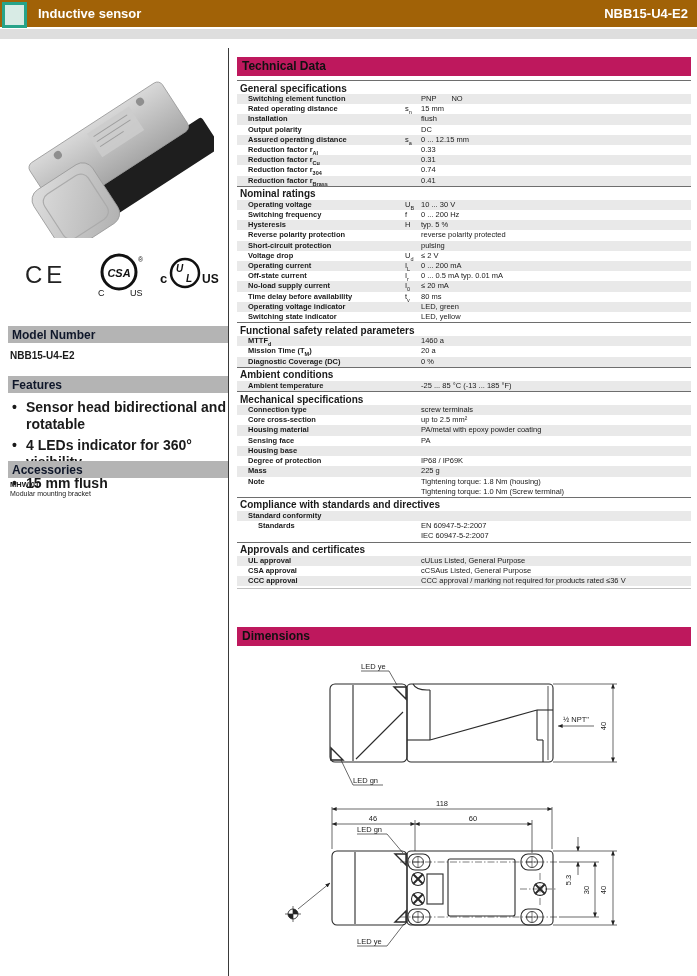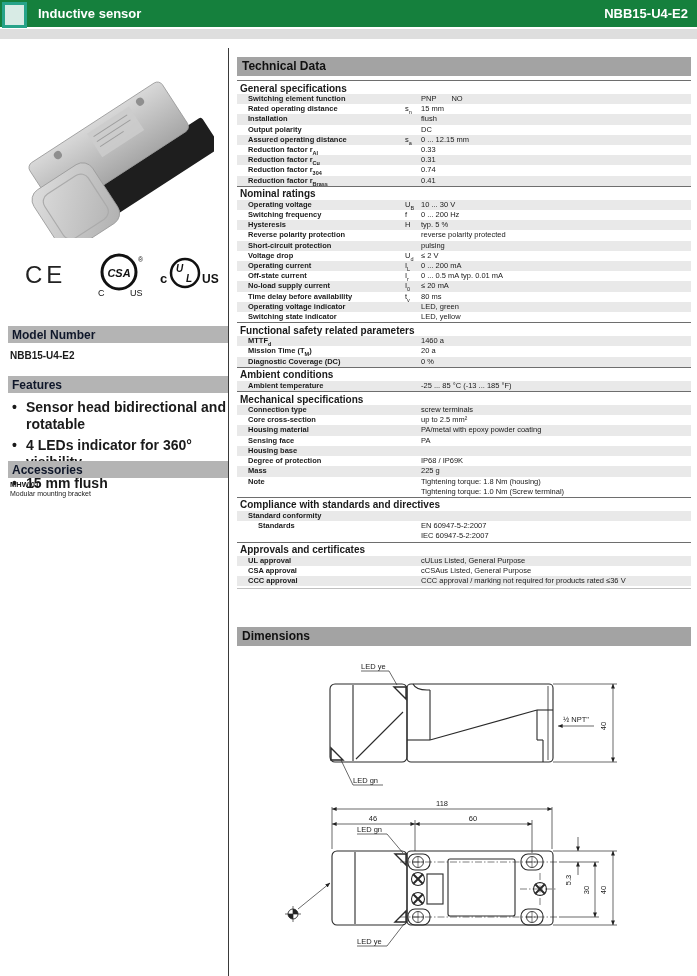--- a/index.html
+++ b/index.html
@@ -1,41 +1,41 @@
 <!DOCTYPE html>
 <html><head>
 <meta charset="utf-8">
 <style>
   html,body{margin:0;padding:0;}
   body{
     width:697px;height:976px;position:relative;background:#ffffff;
     font-family:"Liberation Sans",sans-serif;color:#1a1a1a;overflow:hidden;
   }
   
-  .topbar{position:absolute;left:0;top:0;width:697px;height:27px;background:#15803d;}
+  .topbar{position:absolute;left:0;top:0;width:697px;height:27px;background:#a16207;}
   .topbar-strip{position:absolute;left:0;top:29px;width:697px;height:10px;background:#dedede;}
   .brand-square{position:absolute;left:2px;top:2px;width:25px;height:26px;background:#d8ebe5;border:3px solid #27a389;box-sizing:border-box;}
   .topbar-title{position:absolute;left:38px;top:6px;font-size:13px;font-weight:bold;color:#ffffff;}
   .topbar-model{position:absolute;right:9px;top:6px;font-size:13px;font-weight:bold;color:#ffffff;}
   
   .divider{position:absolute;left:228px;top:48px;width:1px;height:928px;background:#3a3a3a;}
   
   .photo{position:absolute;left:18px;top:56px;width:196px;height:182px;}
   .certs{position:absolute;left:22px;top:250px;width:200px;height:50px;}
   .lbar{position:absolute;left:8px;width:220px;height:17px;background:#b4b4b4;color:#0f172a;
         font-size:12px;font-weight:bold;padding:2px 0 0 4px;box-sizing:border-box;}
   .model-value{position:absolute;left:10px;top:350px;font-size:10px;font-weight:bold;}
   .features{position:absolute;left:10px;top:399px;width:216px;}
   .feature-item{display:flex;font-size:14px;font-weight:bold;line-height:1.18;margin-bottom:5px;}
   .feature-item::before{content:"•";flex:0 0 14px;padding-left:2px;}
   .accessories{position:absolute;left:10px;top:480px;width:216px;}
   .acc-code{font-size:7.5px;font-weight:bold;}
   .acc-desc{font-size:7px;margin-top:1px;}
   
-  .rbar{position:absolute;left:237px;width:454px;height:19px;background:#a3a3a3;color:#111;
+  .rbar{position:absolute;left:237px;width:454px;height:19px;background:#be185d;color:#111;
         font-size:12px;font-weight:bold;padding:2px 0 0 5px;box-sizing:border-box;}
   .spec-table{position:absolute;left:237px;top:80px;width:454px;border-bottom:1px solid #c0c0c0;padding-bottom:2px;}
   .sec-h{border-top:1px solid #6e6e6e;font-weight:bold;font-size:10px;padding:2.5px 0 1.5px 3px;line-height:9px;}
   .sp-row{display:flex;font-size:7.5px;line-height:10.2px;align-items:flex-start;}
   .sp-row.alt{background:#e9e9e9;}
   .sp-row .lbl{flex:0 0 168px;padding-left:11px;box-sizing:border-box;font-weight:bold;}
   .sp-row .lbl.ind2{padding-left:21px;}
   .sp-row .sym{flex:0 0 16px;}
   .sp-row .val{flex:1;}
   .sp-row .v2{display:inline-block;margin-left:15px;}

